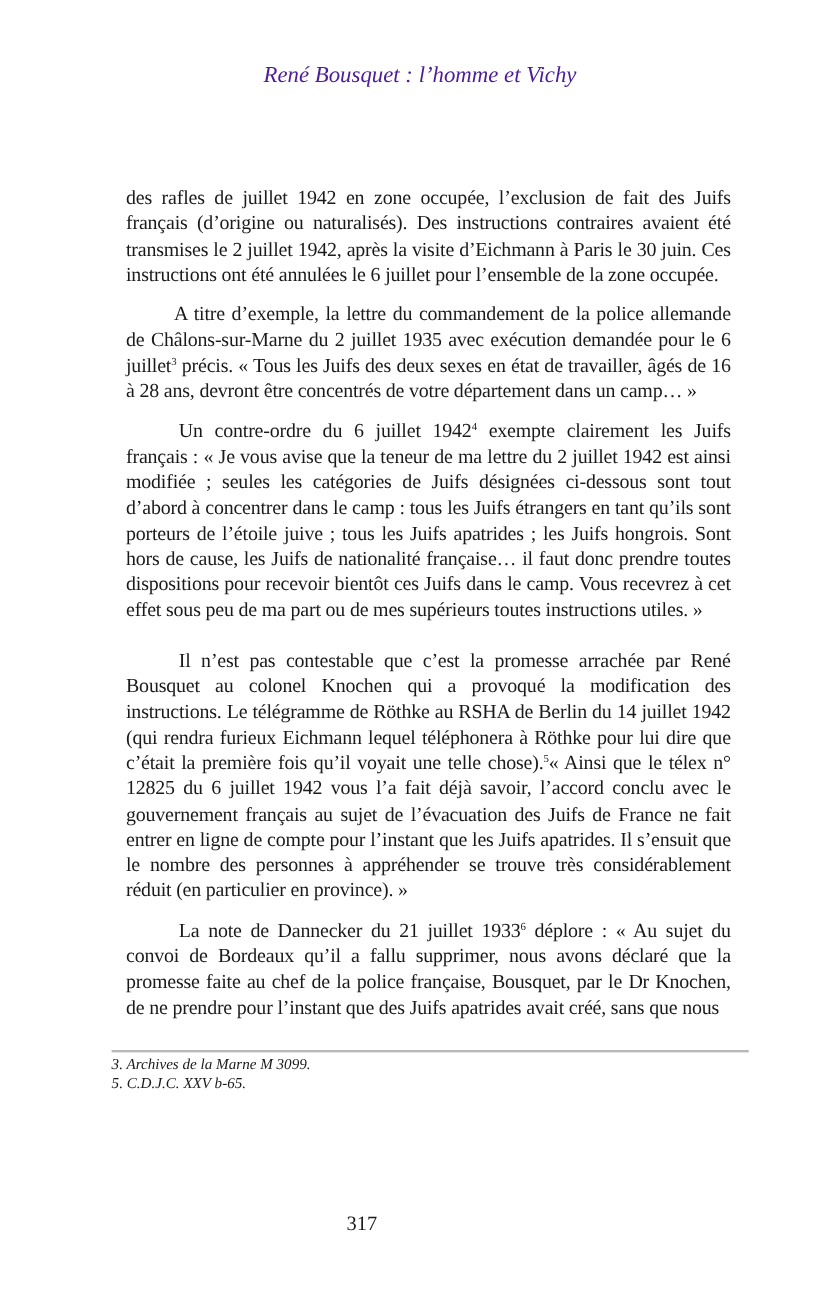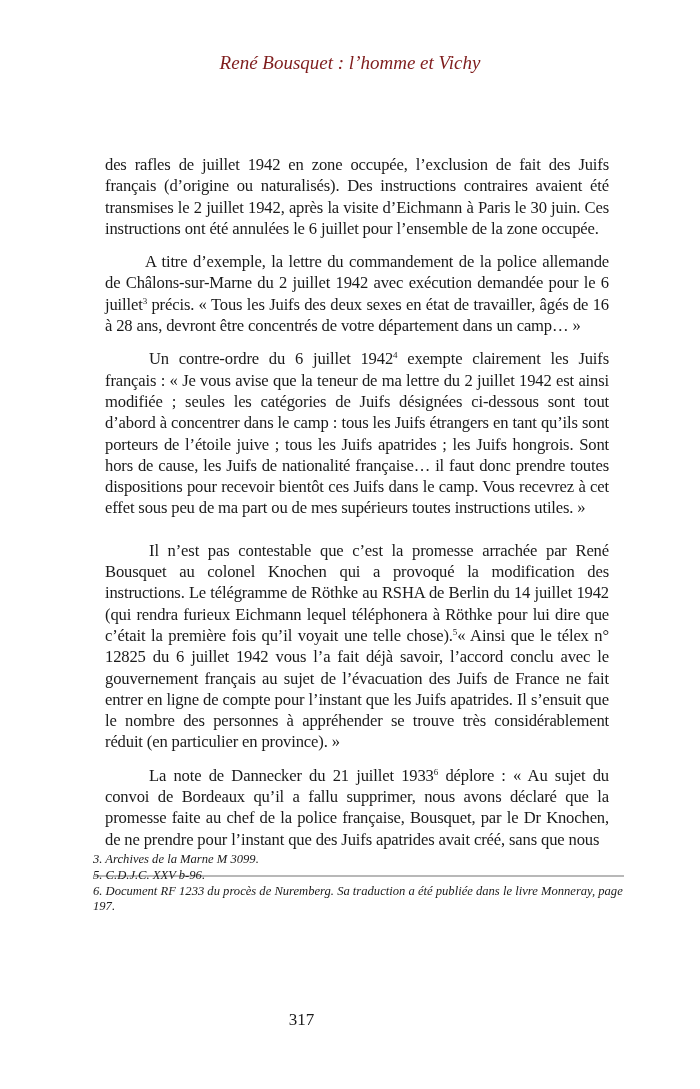--- a/index.html
+++ b/index.html
@@ -5,60 +5,59 @@
   html, body { margin: 0; padding: 0; }
   body {
     width: 700px; height: 1089px; background: #ffffff;
     position: relative; overflow: hidden;
     font-family: "Liberation Serif", "DejaVu Serif", serif;
     color: #1a1a1a;
   }
   .running-head {
     position: absolute; top: 52px; left: 0; width: 700px;
     text-align: center; font-style: italic; font-size: 19px;
-    color: #7f1d1d;
+    color: #4c1d95;
   }
   .body-text {
     position: absolute; top: 142px; left: 93px; width: 528px;
     font-size: 16.6px; line-height: 21.3px; text-align: justify;
     letter-spacing: -0.15px;
   }
   .body-text p { margin: 12px; }
   .body-text p.indent { text-indent: 44px; }
   .body-text p.indent-small { text-indent: 40px; }
   .body-text p.gap { margin-top: 21px; }
   sup { font-size: 9px; line-height: 0; vertical-align: 6px; }
   .footnote-rule {
     position: absolute; top: 875px; left: 93px; width: 531px;
     height: 2px; background: #b8b8b8;
   }
   .footnotes {
-    position: absolute; top: 852px; left: 93px; width: 540px;
+    position: absolute; top: 880px; left: 93px; width: 540px;
     font-style: italic; font-size: 12.6px; line-height: 15.8px;
   }
   .footnotes div { margin: 0; }
   .page-number {
     position: absolute; top: 1010px; left: 0; width: 603px;
     text-align: center; font-size: 17px;
   }
 </style>
 </head>
 <body>
 
 <div class="running-head">René Bousquet : l’homme et Vichy</div>
 
 <div class="body-text">
   <p>des rafles de juillet 1942 en zone occupée, l’exclusion de fait des Juifs français (d’origine ou naturalisés). Des instructions contraires avaient été transmises le 2 juillet 1942, après la visite d’Eichmann à Paris le 30 juin. Ces instructions ont été annulées le 6 juillet pour l’ensemble de la zone occupée.</p>
-  <p class="indent-small"><span>A titre d’exemple, la lettre du commandement de la police allemande de Châlons-sur-Marne du 2 juillet 1942 avec exécution demandée pour le 6 juillet</span><sup>3</sup><span> précis. « Tous les Juifs des deux sexes en état de travailler, âgés de 16 à 28 ans, devront être concentrés de votre département dans un camp… »</span></p>
+  <p class="indent-small"><span>A titre d’exemple, la lettre du commandement de la police allemande de Châlons-sur-Marne du 2 juillet 1935 avec exécution demandée pour le 6 juillet</span><sup>3</sup><span> précis. « Tous les Juifs des deux sexes en état de travailler, âgés de 16 à 28 ans, devront être concentrés de votre département dans un camp… »</span></p>
   <p class="indent"><span>Un contre-ordre du 6 juillet 1942</span><sup>4</sup><span> exempte clairement les Juifs français :  « Je vous avise que la teneur de ma lettre du 2 juillet 1942 est ainsi modifiée ; seules les catégories de Juifs désignées ci-dessous sont tout d’abord à concentrer dans le camp : tous les Juifs étrangers en tant qu’ils sont porteurs de l’étoile juive ; tous les Juifs apatrides ; les Juifs hongrois. Sont hors de cause, les Juifs de nationalité française… il faut donc prendre toutes dispositions pour recevoir bientôt ces Juifs dans le camp. Vous recevrez à cet effet sous peu de ma part ou de mes supérieurs toutes instructions utiles. »</span></p>
   <p class="indent gap"><span>Il n’est pas contestable que c’est la promesse arrachée par René Bousquet au colonel Knochen qui a provoqué la modification des instructions. Le télégramme de Röthke au RSHA de Berlin du 14 juillet 1942 (qui rendra furieux Eichmann lequel téléphonera à Röthke pour lui dire que c’était la première fois qu’il voyait une telle chose).</span><sup>5</sup><span>« Ainsi que le télex n° 12825 du 6 juillet 1942 vous l’a fait déjà savoir, l’accord conclu avec le gouvernement français au sujet de l’évacuation des Juifs de France ne fait entrer en ligne de compte pour l’instant que les Juifs apatrides. Il s’ensuit que le nombre des personnes à appréhender se trouve très considérablement réduit (en particulier en province). »</span></p>
   <p class="indent"><span>La note de Dannecker du 21 juillet 1933</span><sup>6</sup><span> déplore : « Au sujet du convoi de Bordeaux qu’il a fallu supprimer, nous avons déclaré que la promesse faite au chef de la police française, Bousquet, par le Dr Knochen, de ne prendre pour l’instant que des Juifs apatrides avait créé, sans que nous</span></p>
 </div>
 
 <div class="footnote-rule"></div>
 
 <div class="footnotes">
   <div>3. Archives de la Marne M 3099.</div>
-  <div>5. C.D.J.C. XXV b-96.</div>
-  <div>6. Document RF 1233 du procès de Nuremberg. Sa traduction a été publiée dans le livre Monneray, page 197.</div>
+  <div>5. C.D.J.C. XXV b-65.</div>
 </div>
 
 <div class="page-number">317</div>
 
 </body></html>

